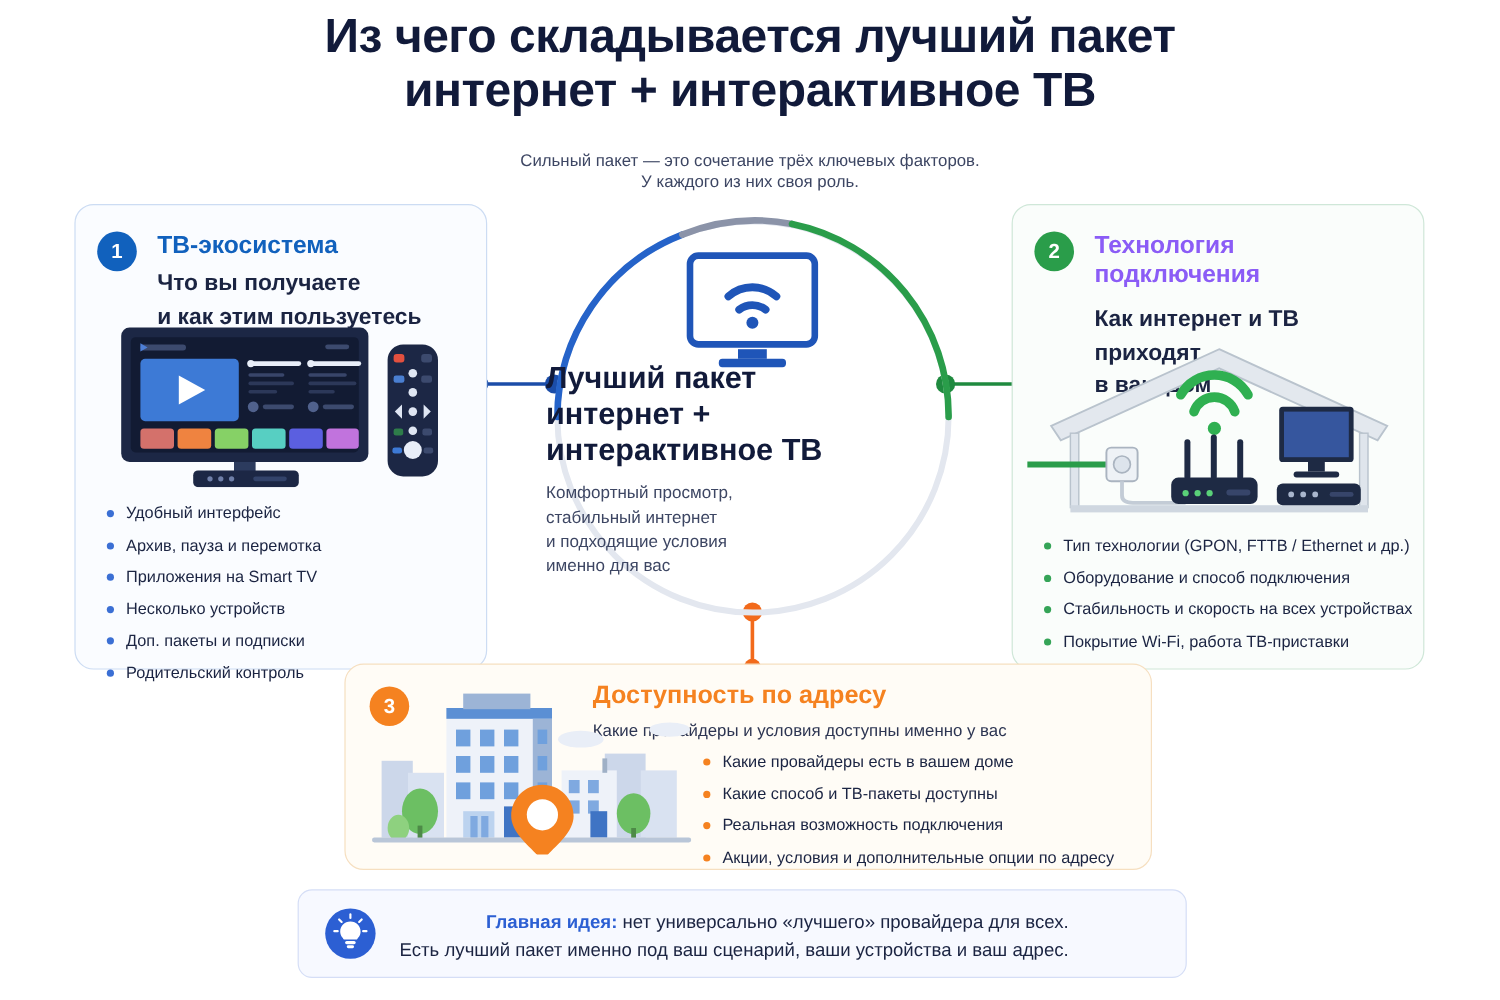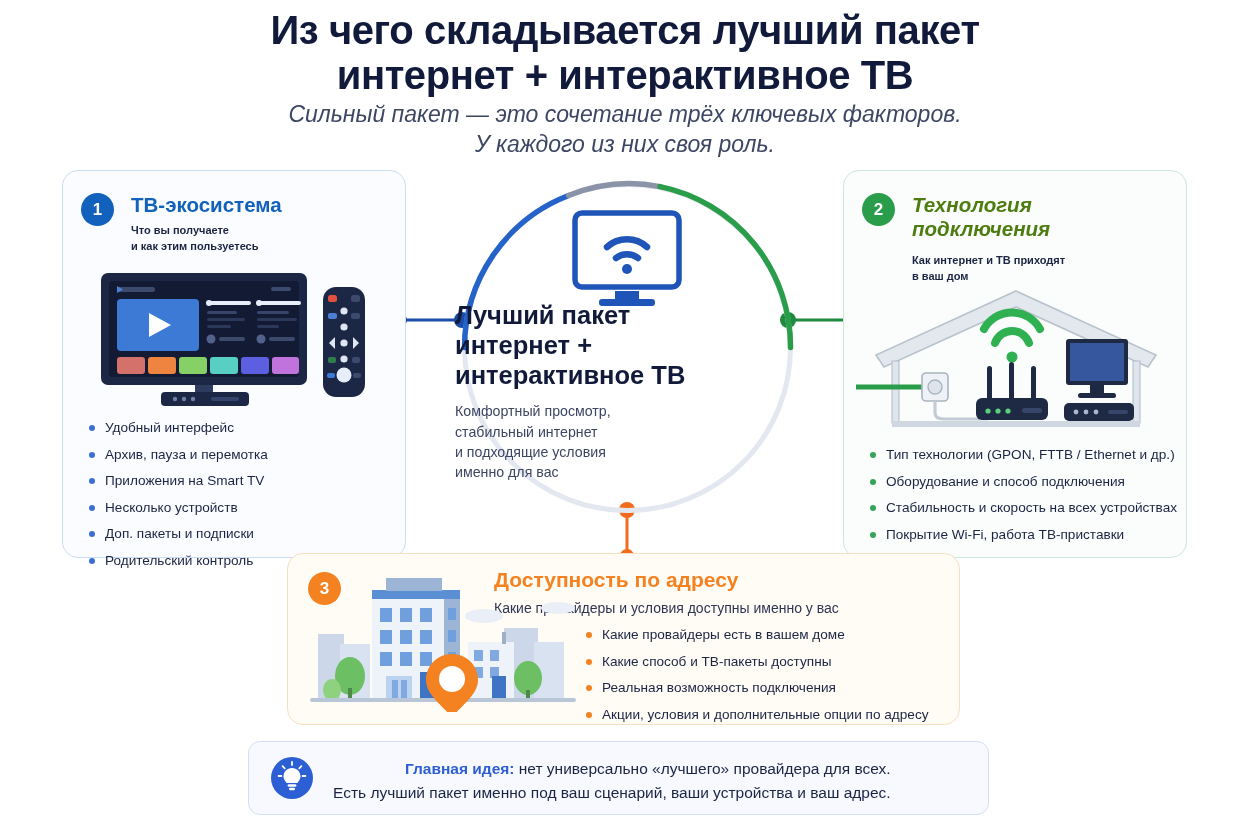--- a/index.html
+++ b/index.html
@@ -11,21 +11,21 @@
   }
   #stage { position: relative; width: 1250px; height: 833px; }
 
   
   .hdr { position: absolute; left: 0; top: 8px; width: 1250px; text-align: center; }
   .hdr h1 {
     font-size: 40px; font-weight: bold; color: #111a3a;
     line-height: 1.12; letter-spacing: -0.4px;
   }
   .hdr .sub {
-    margin-top: 1px; font-size: 23px; color: #3d4663; line-height: 1.33; font-style: italic;
+    margin-top: 26px; font-size: 14px; color: #3d4663; line-height: 1.33;
   }
 
   
   .card { position: absolute; border-radius: 16px; border: 1.4px solid; }
   .card1 { left: 62px;  top: 170px; width: 344px; height: 388px;
            background: #fafcff; border-color: #ccdcf3; }
   .card2 { left: 843px; top: 170px; width: 344px; height: 388px;
            background: #fafdfb; border-color: #cfe7d8; }
   .card3 { left: 287px; top: 553px; width: 673px; height: 172px;
            background: #fffcf6; border-color: #f6dfc0; }
@@ -37,24 +37,24 @@
     position: absolute; width: 33px; height: 33px; border-radius: 50%;
     color: #fff; font-size: 17px; font-weight: bold;
     display: flex; align-items: center; justify-content: center;
   }
   .b1 { background: #1161bd; left: 18px; top: 22px; }
   .b2 { background: #2a9d4a; left: 18px; top: 22px; }
   .b3 { background: #f58220; left: 20px; top: 18px; }
 
   .c-title { position: absolute; font-size: 20.5px; font-weight: bold; line-height: 1.18; }
   .c1-title { left: 68px; top: 22px; color: #1161bd; text-align: center; }
-  .c2-title { left: 68px; top: 22px; color: #4d7c0f; width: 190px; font-style: italic; }
+  .c2-title { left: 68px; top: 22px; color: #8b5cf6; width: 190px; }
   .c3-title { left: 206px; top: 14px; color: #f58220; font-size: 21px; }
 
-  .c-sub { position: absolute; font-size: 11px; color: #1b2442; line-height: 1.45; font-weight: bold; }
+  .c-sub { position: absolute; font-size: 19px; color: #1b2442; line-height: 1.45; font-weight: bold; }
   .c1-sub { left: 68px; top: 52px; }
   .c2-sub { left: 68px; top: 82px; width: 230px; }
   .c3-sub { left: 206px; top: 44px; font-weight: normal; color: #2d3552; font-size: 14px; }
 
   
   ul.blist { position: absolute; list-style: none; }
   ul.blist li {
     position: relative; padding-left: 18px; font-size: 13.6px;
     color: #1b2442; line-height: 1.0; margin-bottom: 13px; white-space: nowrap;
   }

